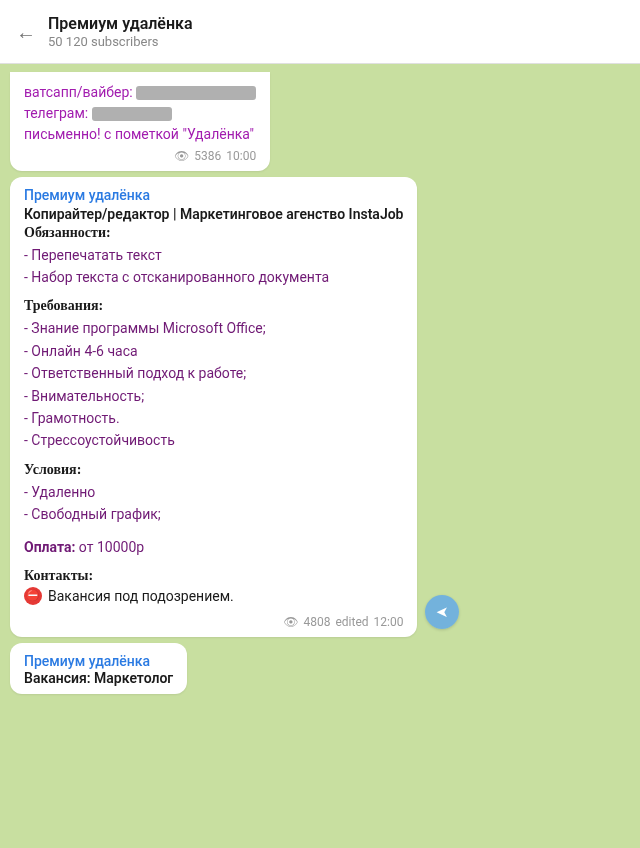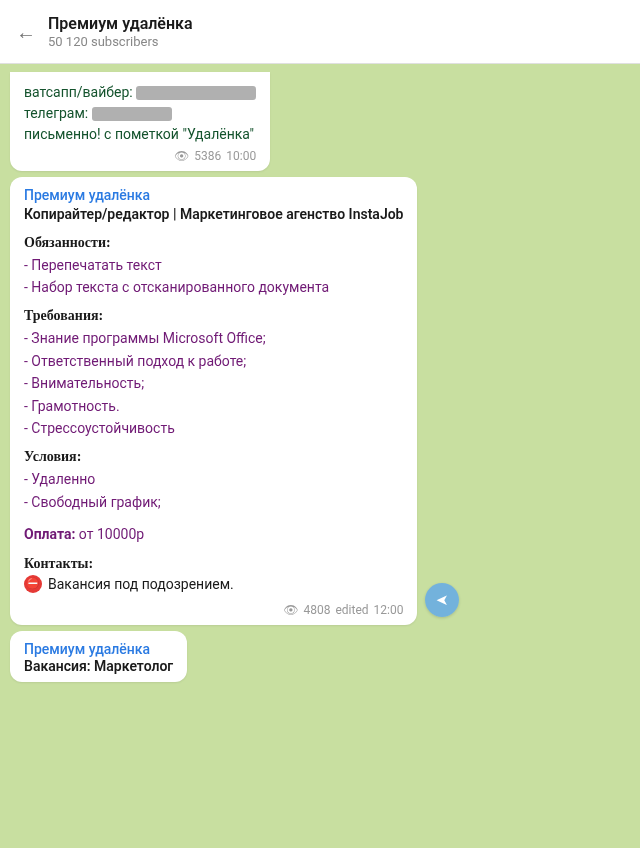--- a/index.html
+++ b/index.html
@@ -59,21 +59,21 @@
       box-shadow: 0 1px 2px rgba(0,0,0,0.08);
     }
 
     
     .message-bubble.partial {
       border-radius: 0 0 12px 12px;
     }
 
     .partial-content {
       font-size: 14px;
-      color: #14532d;
+      color: #a21caf;
       line-height: 1.5;
     }
 
     .redacted {
       display: inline-block;
       background: #b0b0b0;
       border-radius: 3px;
       height: 14px;
       vertical-align: middle;
     }
@@ -98,21 +98,20 @@
     .channel-name {
       color: #2a7ae2;
       font-size: 14px;
       font-weight: 500;
       margin-bottom: 2px;
     }
     .job-title {
       font-size: 14px;
       font-weight: 600;
       color: #1a1a1a;
-      margin-bottom: 10px;
       line-height: 1.4;
     }
     .section {
       margin-bottom: 10px;
     }
     .section-title {
       font-size: 14px;
       font-weight: 700;
       color: #1a1a1a;
       margin-bottom: 3px;
@@ -233,20 +232,21 @@
 
     <div class="section">
       <div class="section-title">Обязанности:</div>
       <div class="section-item">- Перепечатать текст</div>
       <div class="section-item">- Набор текста с отсканированного документа</div>
     </div>
 
     <div class="section">
       <div class="section-title">Требования:</div>
       <div class="section-item">- Знание программы Microsoft Office;</div>
+      <div class="section-item">- Онлайн 4-6 часа</div>
       <div class="section-item">- Ответственный подход к работе;</div>
       <div class="section-item">- Внимательность;</div>
       <div class="section-item">- Грамотность.</div>
       <div class="section-item">- Стрессоустойчивость</div>
     </div>
 
     <div class="section">
       <div class="section-title"> Условия:</div>
       <div class="section-item">- Удаленно</div>
       <div class="section-item">- Свободный график;</div>

